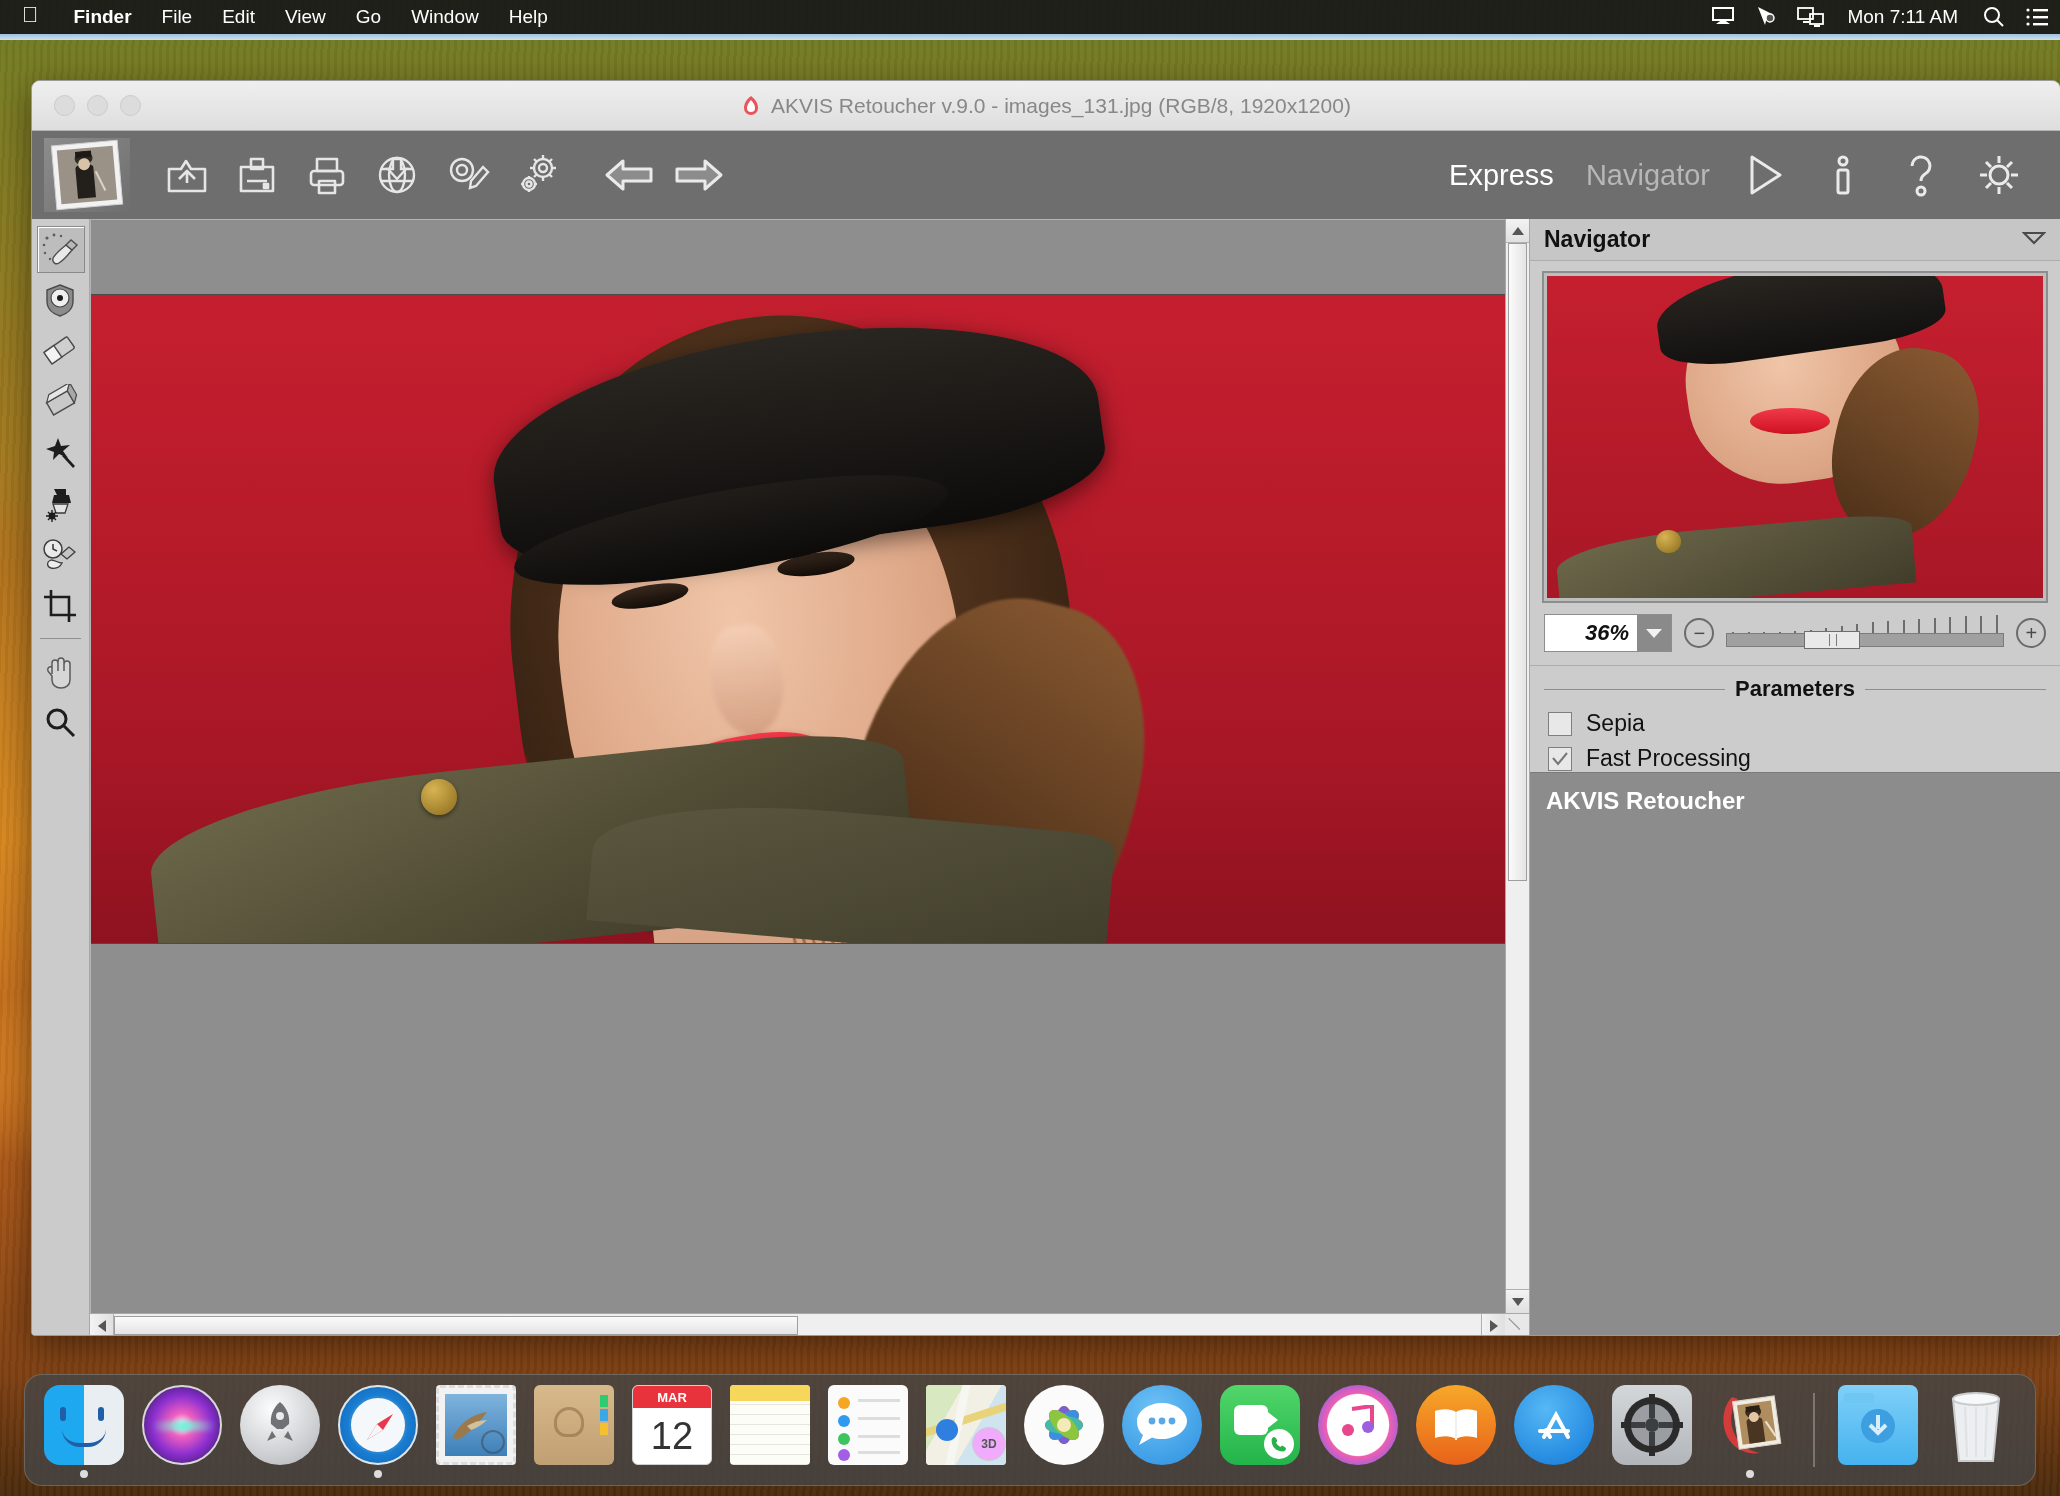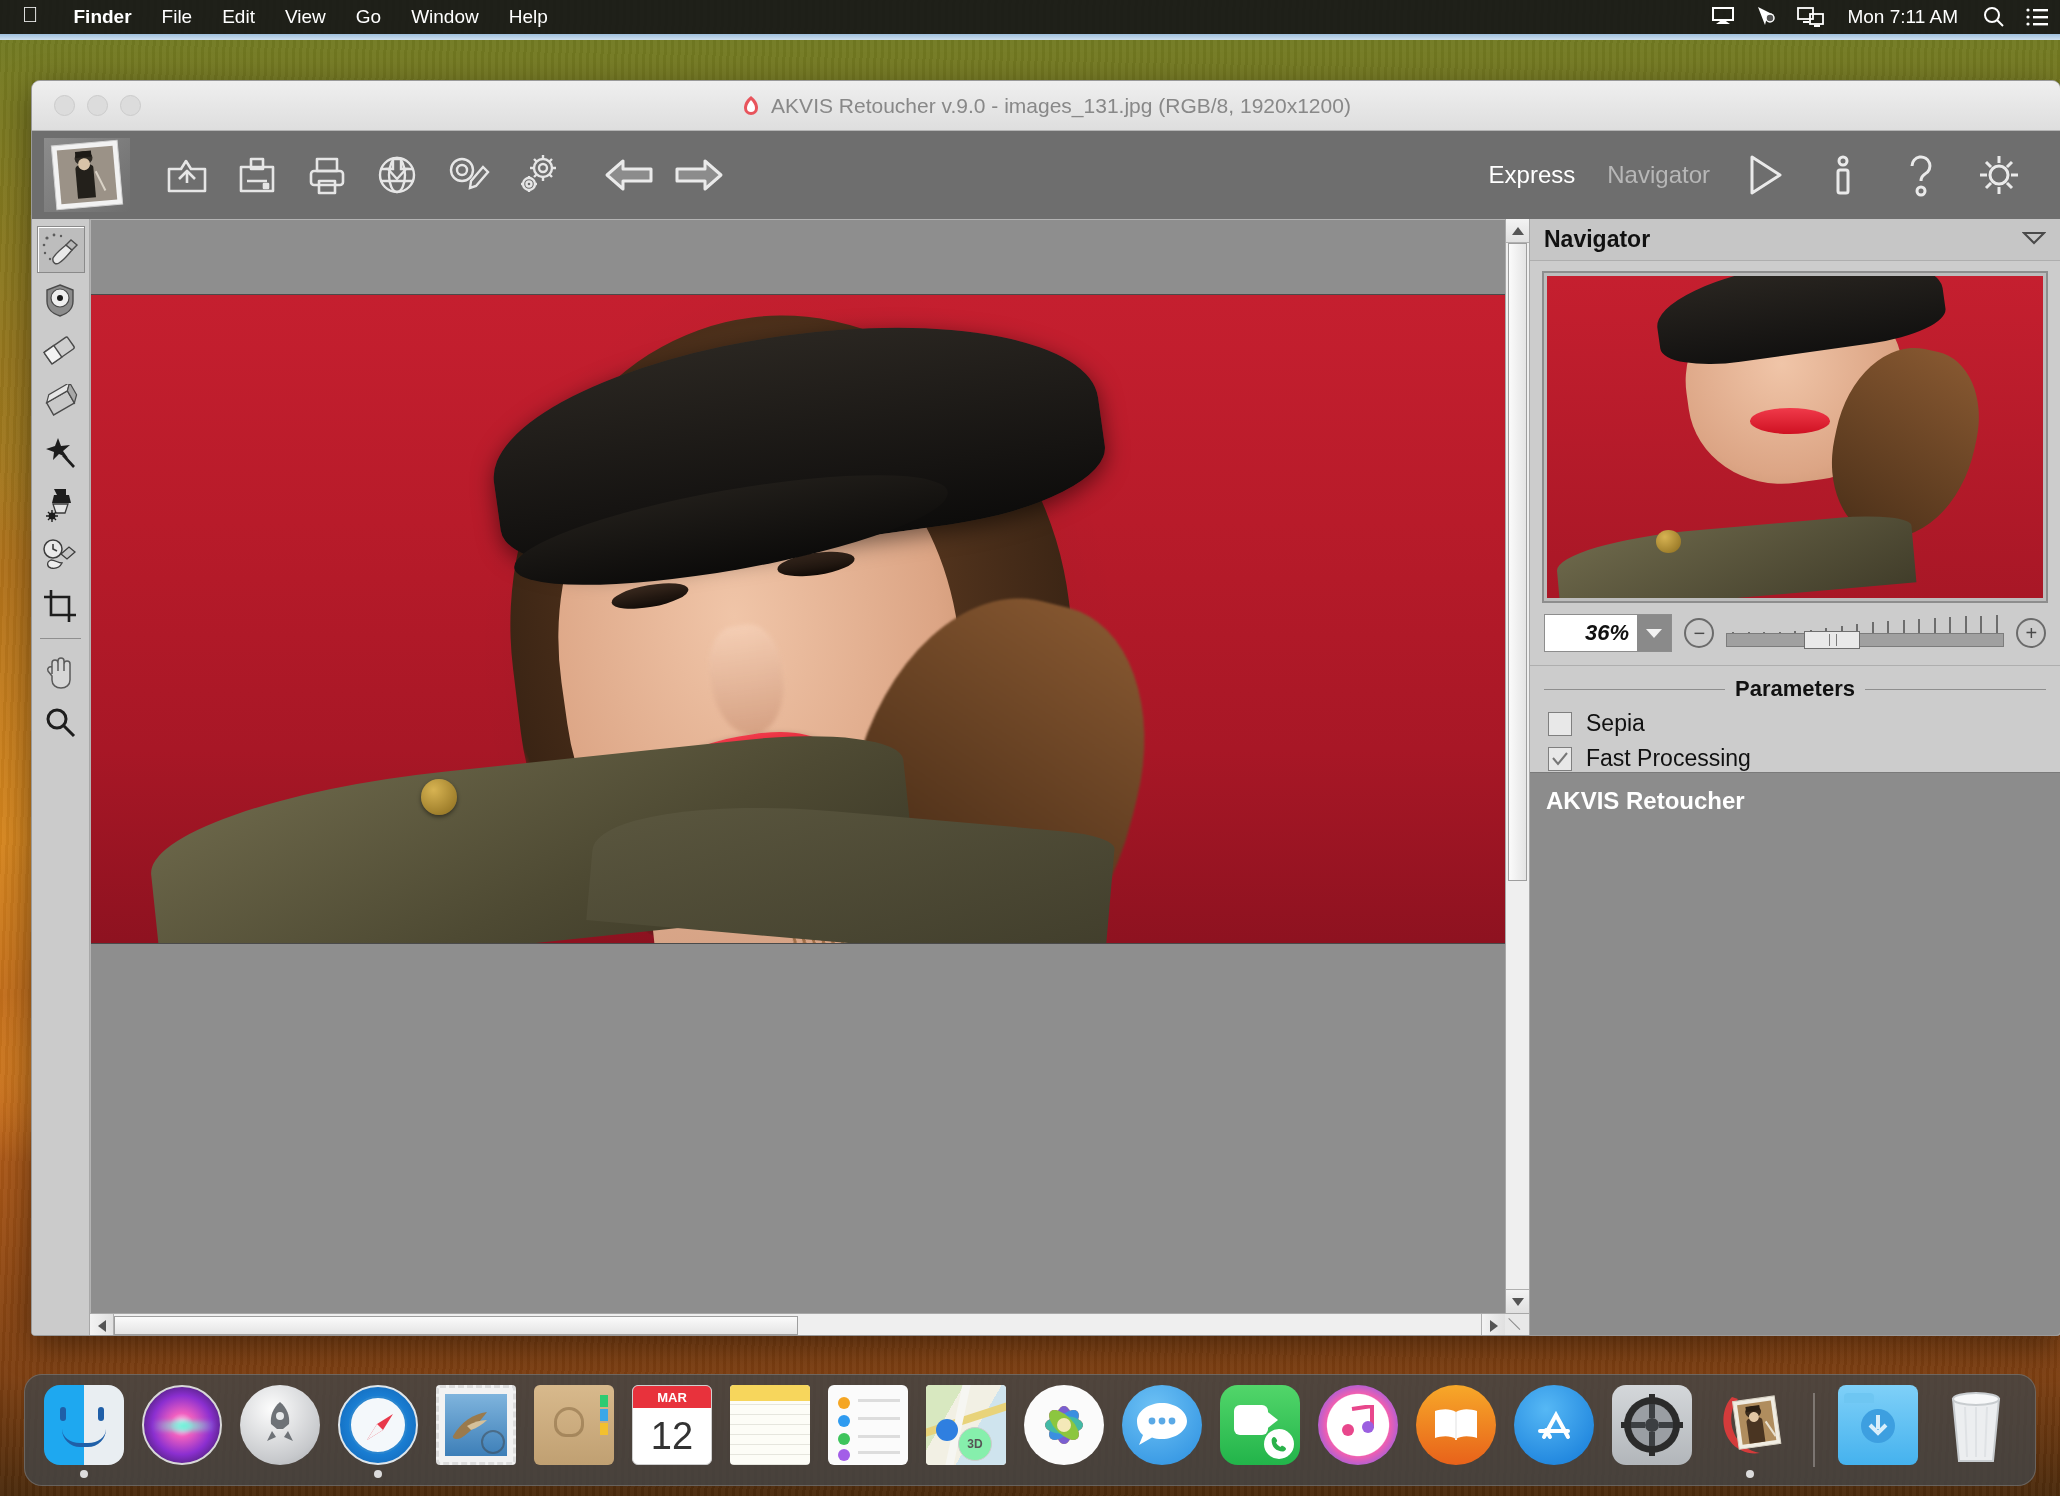--- a/index.html
+++ b/index.html
@@ -120,21 +120,21 @@
     width: 70px; height: 70px;
     display: flex; align-items: center; justify-content: center;
     flex-shrink: 0;
   }
   .tb-sep { width: 22px; flex-shrink: 0; }
   .tb-right {
     margin-left: auto; display: flex; align-items: center;
     margin-right: 22px; gap: 0;
   }
   .mode-tab {
-    font-size: 24px; padding: 0 16px;
+    font-size: 29px; padding: 0 16px;
   }
   .mode-tab.active { color: #ffffff; }
   .mode-tab.inactive { color: #b7b7b7; }
   .tb-right .tb-item { width: 78px; }
 
   
   .wbody { display: flex; height: calc(1256px - 50px - 88px); }
 
   
   .tools {
@@ -1003,21 +1003,21 @@
     <div class="run-dot hidden"></div>
   </div>
 
   <div class="dock-item">
     <div class="dock-icon">
       <div class="ic" style="border-radius:4px;background:#eef2e6">
         <div style="position:absolute;inset:0;background:linear-gradient(120deg,#d8e8c0 0 30%,#f2f0e4 30% 60%,#cfe4ee 60% 100%)"></div>
         <div style="position:absolute;left:-6px;top:30px;width:96px;height:8px;background:#e8d37a;transform:rotate(-18deg)"></div>
         <div style="position:absolute;left:28px;top:-10px;width:8px;height:100px;background:#f6f6f2;transform:rotate(12deg)"></div>
         <div style="position:absolute;left:10px;top:34px;width:22px;height:22px;border-radius:50%;background:#2f7fe0"></div>
-        <div style="position:absolute;right:14px;bottom:4px;width:34px;height:34px;border-radius:50%;background:#86efac;border:1px solid #ccc;display:flex;align-items:center;justify-content:center;font-size:12px;font-weight:bold;color:#555">3D</div>
+        <div style="position:absolute;right:0;bottom:4px;width:34px;height:34px;border-radius:50%;background:#f0abfc;border:1px solid #ccc;display:flex;align-items:center;justify-content:center;font-size:12px;font-weight:bold;color:#555">3D</div>
       </div>
     </div>
     <div class="run-dot hidden"></div>
   </div>
 
   <div class="dock-item">
     <div class="dock-icon">
       <div class="ic circle" style="background:#fbfbfb">
         <svg width="72" height="72" viewBox="0 0 72 72" style="position:absolute;left:4px;top:4px">
           <g transform="translate(36,36)">

